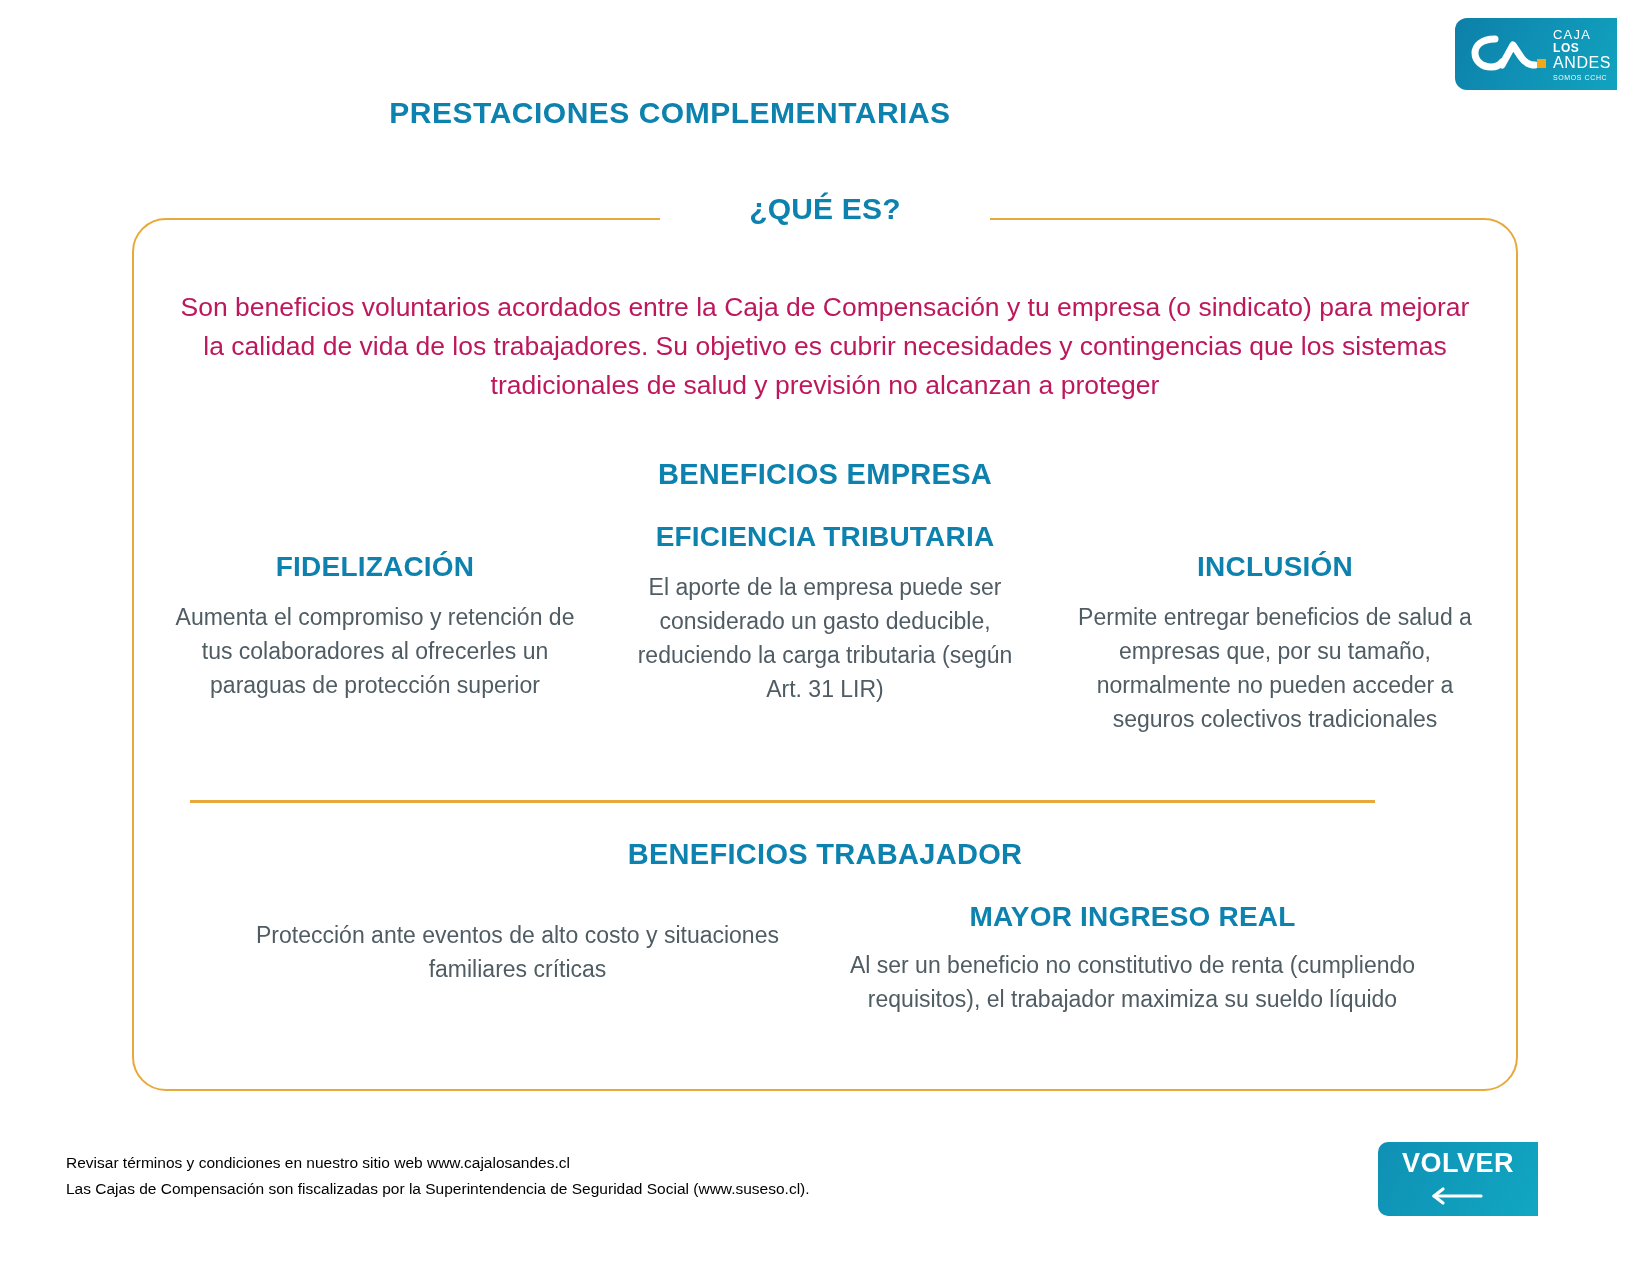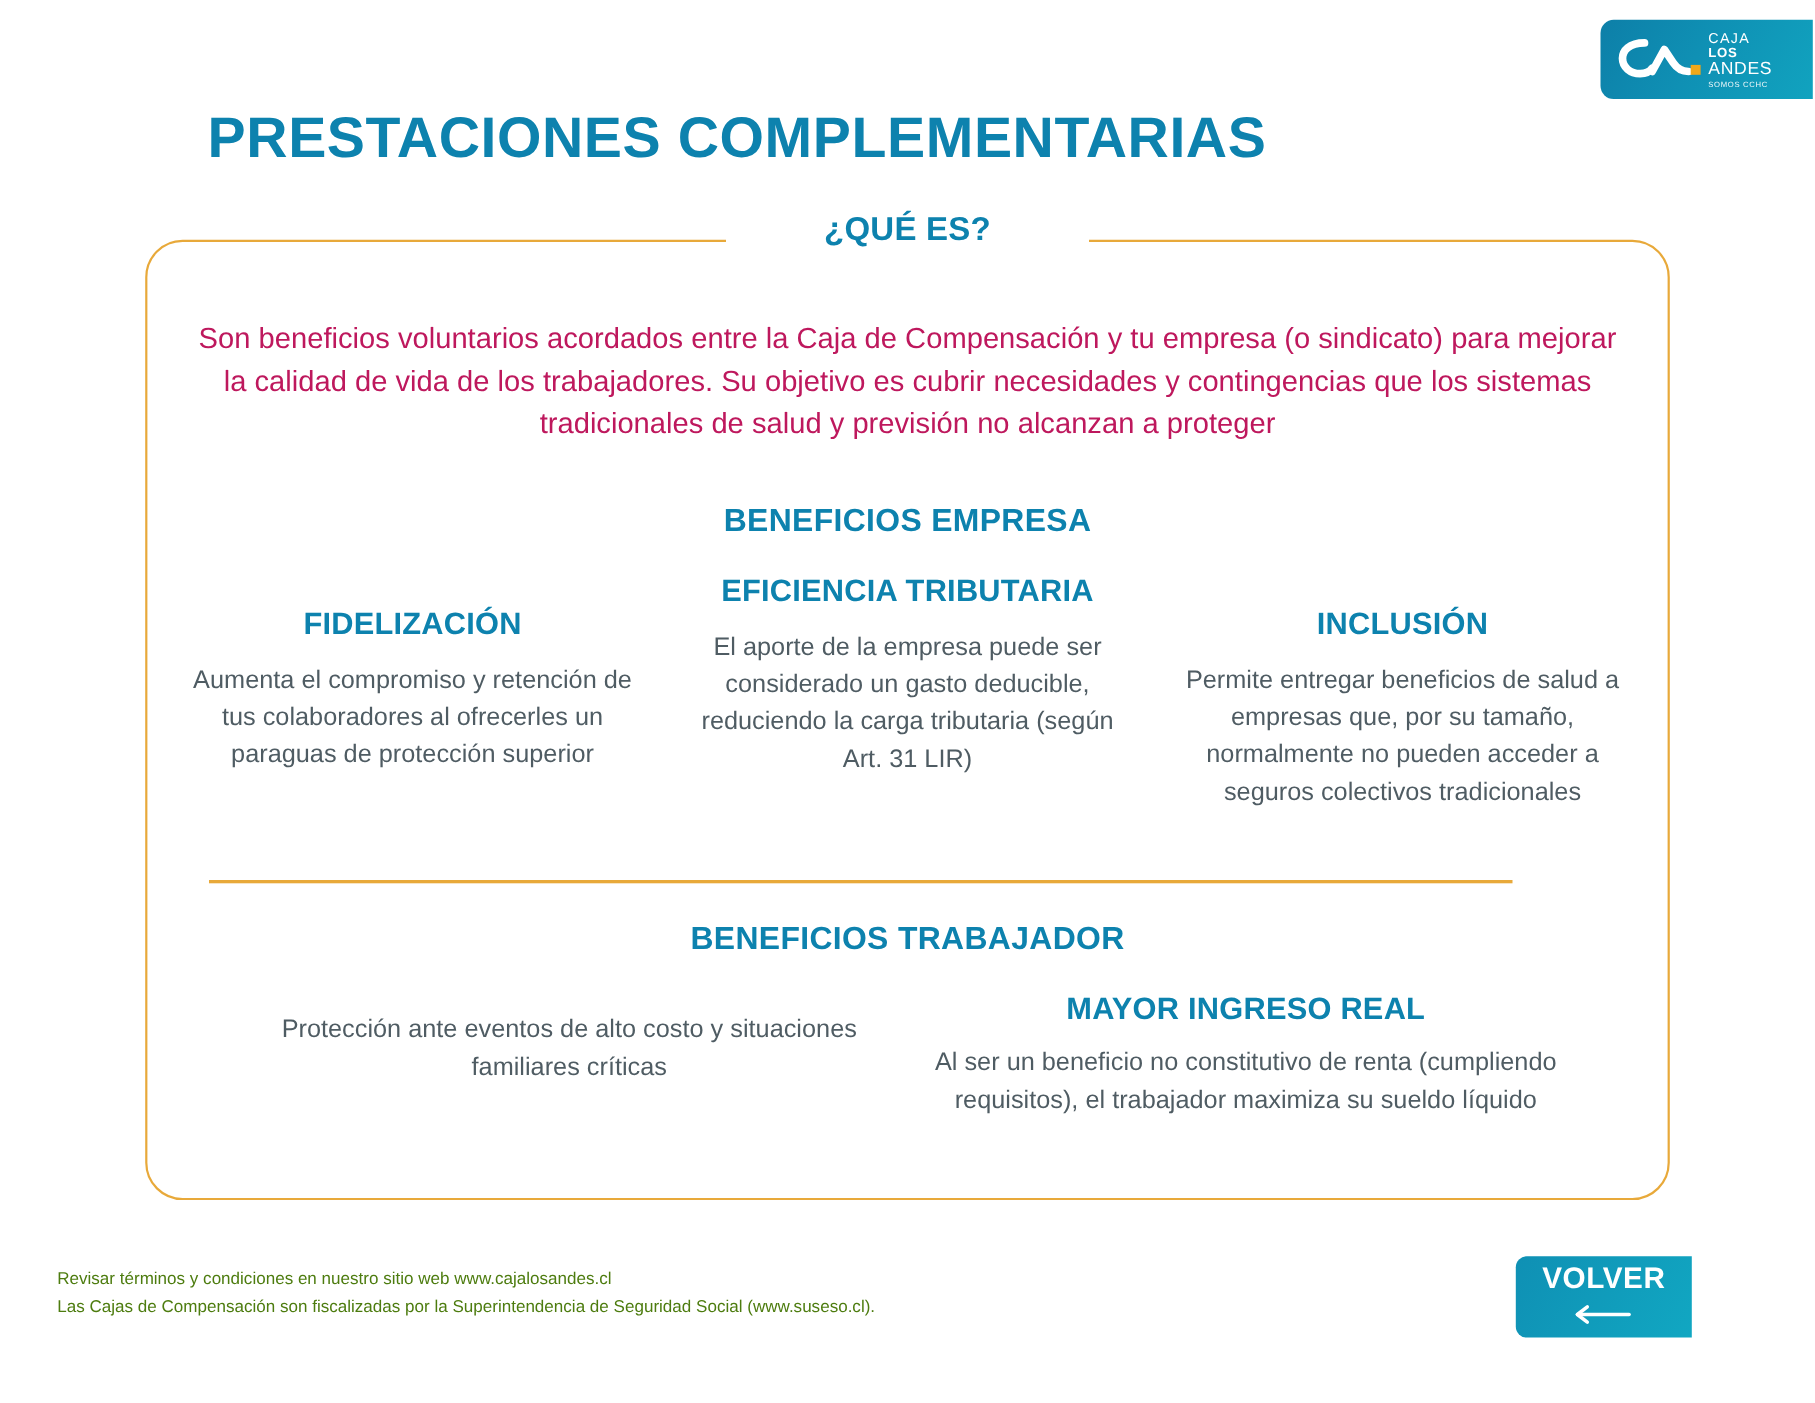--- a/index.html
+++ b/index.html
@@ -14,21 +14,21 @@
     overflow: hidden;
     font-family: "Liberation Sans", sans-serif;
     color: #4d5a60;
   }
 
   
   .logo-badge {
     position: absolute;
     top: 18px;
     left: 1455px;
-    width: 193px;
+    width: 162px;
     height: 72px;
     border-radius: 12px 0 0 12px;
     background: linear-gradient(120deg, #0d7fa8 0%, #0f90b4 45%, #11a3bf 100%);
     display: flex;
     align-items: center;
     padding-left: 14px;
     box-sizing: border-box;
     overflow: hidden;
   }
   .logo-mark {
@@ -72,21 +72,21 @@
     opacity: .95;
   }
 
   
   .page-title {
     position: absolute;
     top: 96px;
     left: 0;
     width: 1340px;
     text-align: center;
-    font-size: 52px;
+    font-size: 30px;
     font-weight: 700;
     letter-spacing: 0.5px;
     color: #0d82ae;
   }
 
   
   .card {
     position: absolute;
     left: 132px;
     top: 218px;
@@ -193,25 +193,25 @@
     left: 190px;
     top: 800px;
     width: 1185px;
     height: 2.5px;
     background: #e8a93a;
   }
 
   
   .footer-text {
     position: absolute;
-    left: 52px;
+    left: 66px;
     top: 1150px;
     font-size: 15.5px;
     line-height: 26px;
-    color: #4d7c0f;
+    color: #000000;
   }
 
   .volver-btn {
     position: absolute;
     left: 1378px;
     top: 1142px;
     width: 160px;
     height: 74px;
     background: linear-gradient(120deg, #0f90b4 0%, #11a7c2 100%);
     border-radius: 10px 0 0 10px;

